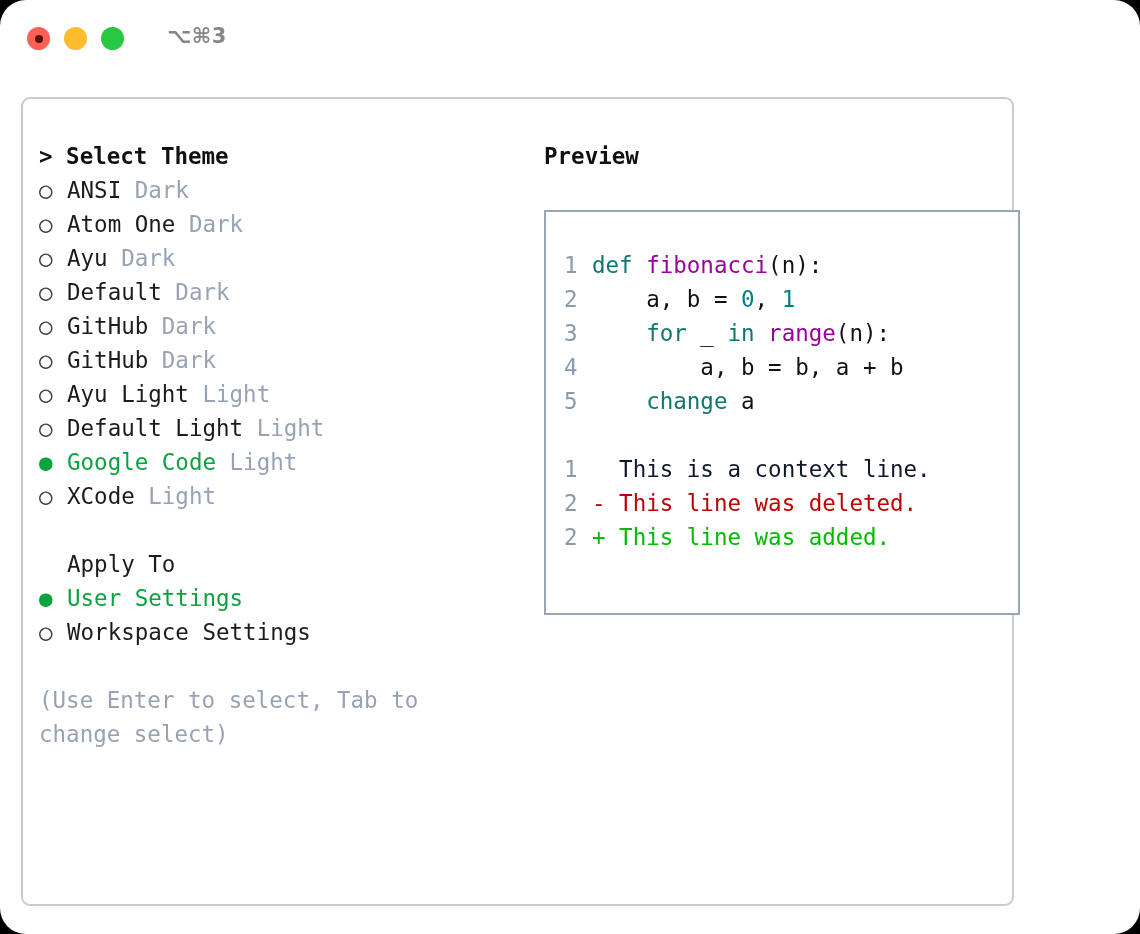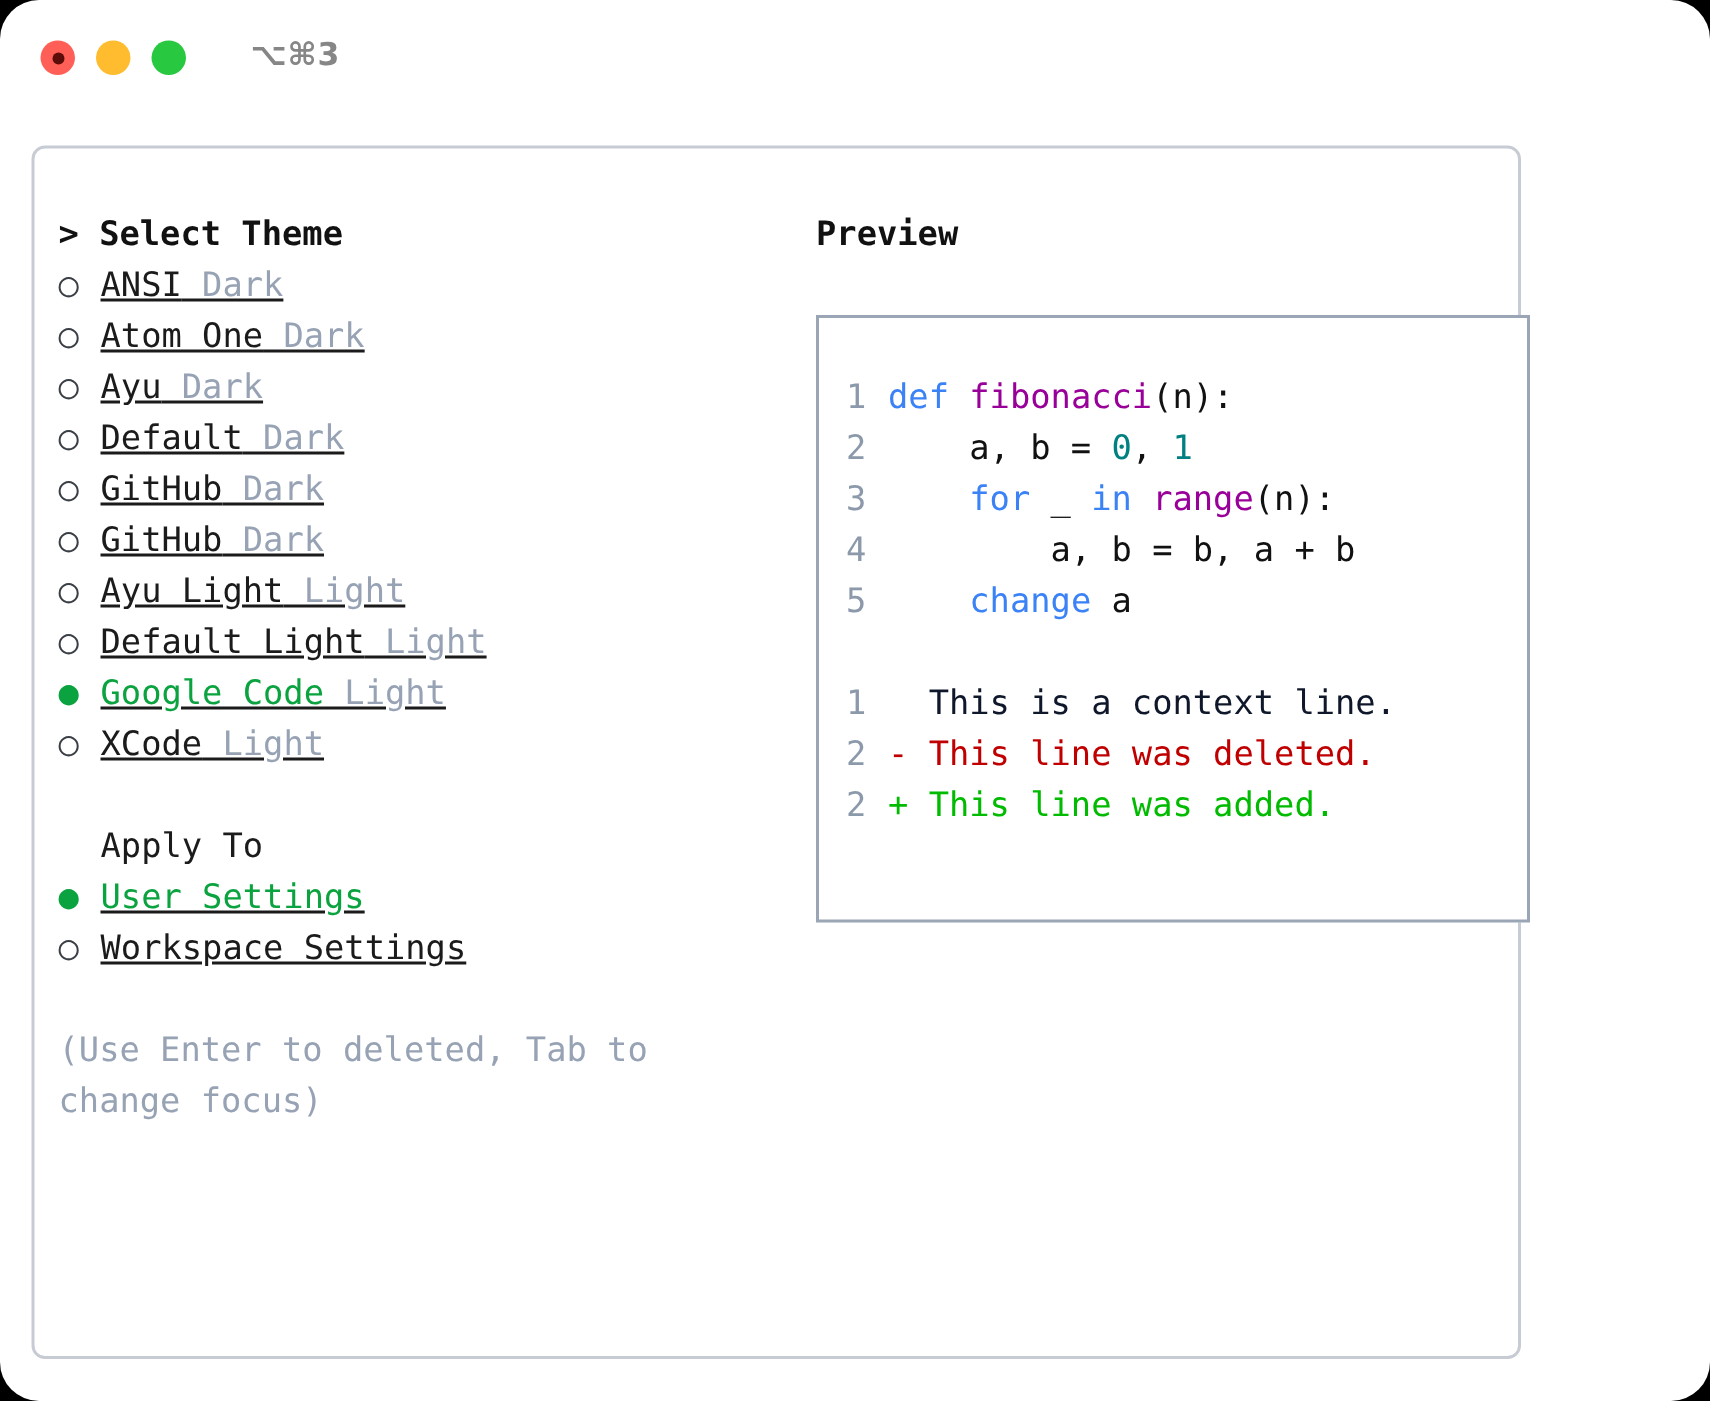--- a/index.html
+++ b/index.html
@@ -108,21 +108,20 @@
     color: #1b1b1b;
     line-height: 34px;
     white-space: pre;
     padding-left: 28px;
   }
   .opt-row {
     font-size: 22.5px;
     line-height: 34px;
     white-space: pre;
     color: #1b1b1b;
-    text-decoration: underline;
   }
   .bullet {
     display: inline-block;
     width: 28px;
   }
   .bullet.off { color: #3a3f46; }
   .bullet.on  { color: #0aa33f; }
   .opt-name.sel   { color: #0aa33f; }
   .opt-name.unsel { color: #1b1b1b; }
   .opt-kind {
@@ -165,21 +164,21 @@
   .code-line {
     font-size: 22.5px;
     line-height: 34px;
     white-space: pre;
   }
   .ln {
     display: inline-block;
     width: 28px;
     color: #8b99ab;
   }
-  .kw   { color: #3b82f6; }
+  .kw   { color: #0f766e; }
   .fn   { color: #990099; }
   .num  { color: #008080; }
   .plain{ color: #111111; }
   .blank-line { height: 34px; }
   .diff-ctx { color: #0f172a; }
   .diff-del { color: #c00000; }
   .diff-add { color: #00bb00; }
 </style>
 </head>
 <body>
@@ -211,21 +210,21 @@
           <div class="opt-row"><span class="bullet on">●</span><span class="opt-name sel">Google Code</span><span class="opt-kind"> Light</span></div>
           <div class="opt-row"><span class="bullet off">○</span><span class="opt-name unsel">XCode</span><span class="opt-kind"> Light</span></div>
         </div>
       <div class="spacer-sm"></div>
       <div class="apply-header">Apply To</div>
       <div id="apply-list">
           <div class="opt-row"><span class="bullet on">●</span><span class="opt-name sel">User Settings</span></div>
           <div class="opt-row"><span class="bullet off">○</span><span class="opt-name unsel">Workspace Settings</span></div>
         </div>
       <div class="spacer-md"></div>
-      <div class="hint">(Use Enter to deleted, Tab to change focus)</div>
+      <div class="hint">(Use Enter to select, Tab to change select)</div>
     </div>
 
     <div class="right-col">
       <div class="preview-title">Preview</div>
       <div class="preview-box">
         <div id="code-block">
             <div class="code-line"><span class="ln">1</span><span class="kw">def </span><span class="fn">fibonacci</span><span class="plain">(n):</span></div>
             <div class="code-line"><span class="ln">2</span><span class="plain">    a, b = </span><span class="num">0</span><span class="plain">, </span><span class="num">1</span></div>
             <div class="code-line"><span class="ln">3</span><span class="plain">    </span><span class="kw">for</span><span class="plain"> _ </span><span class="kw">in</span><span class="plain"> </span><span class="fn">range</span><span class="plain">(n):</span></div>
             <div class="code-line"><span class="ln">4</span><span class="plain">        a, b = b, a + b</span></div>

